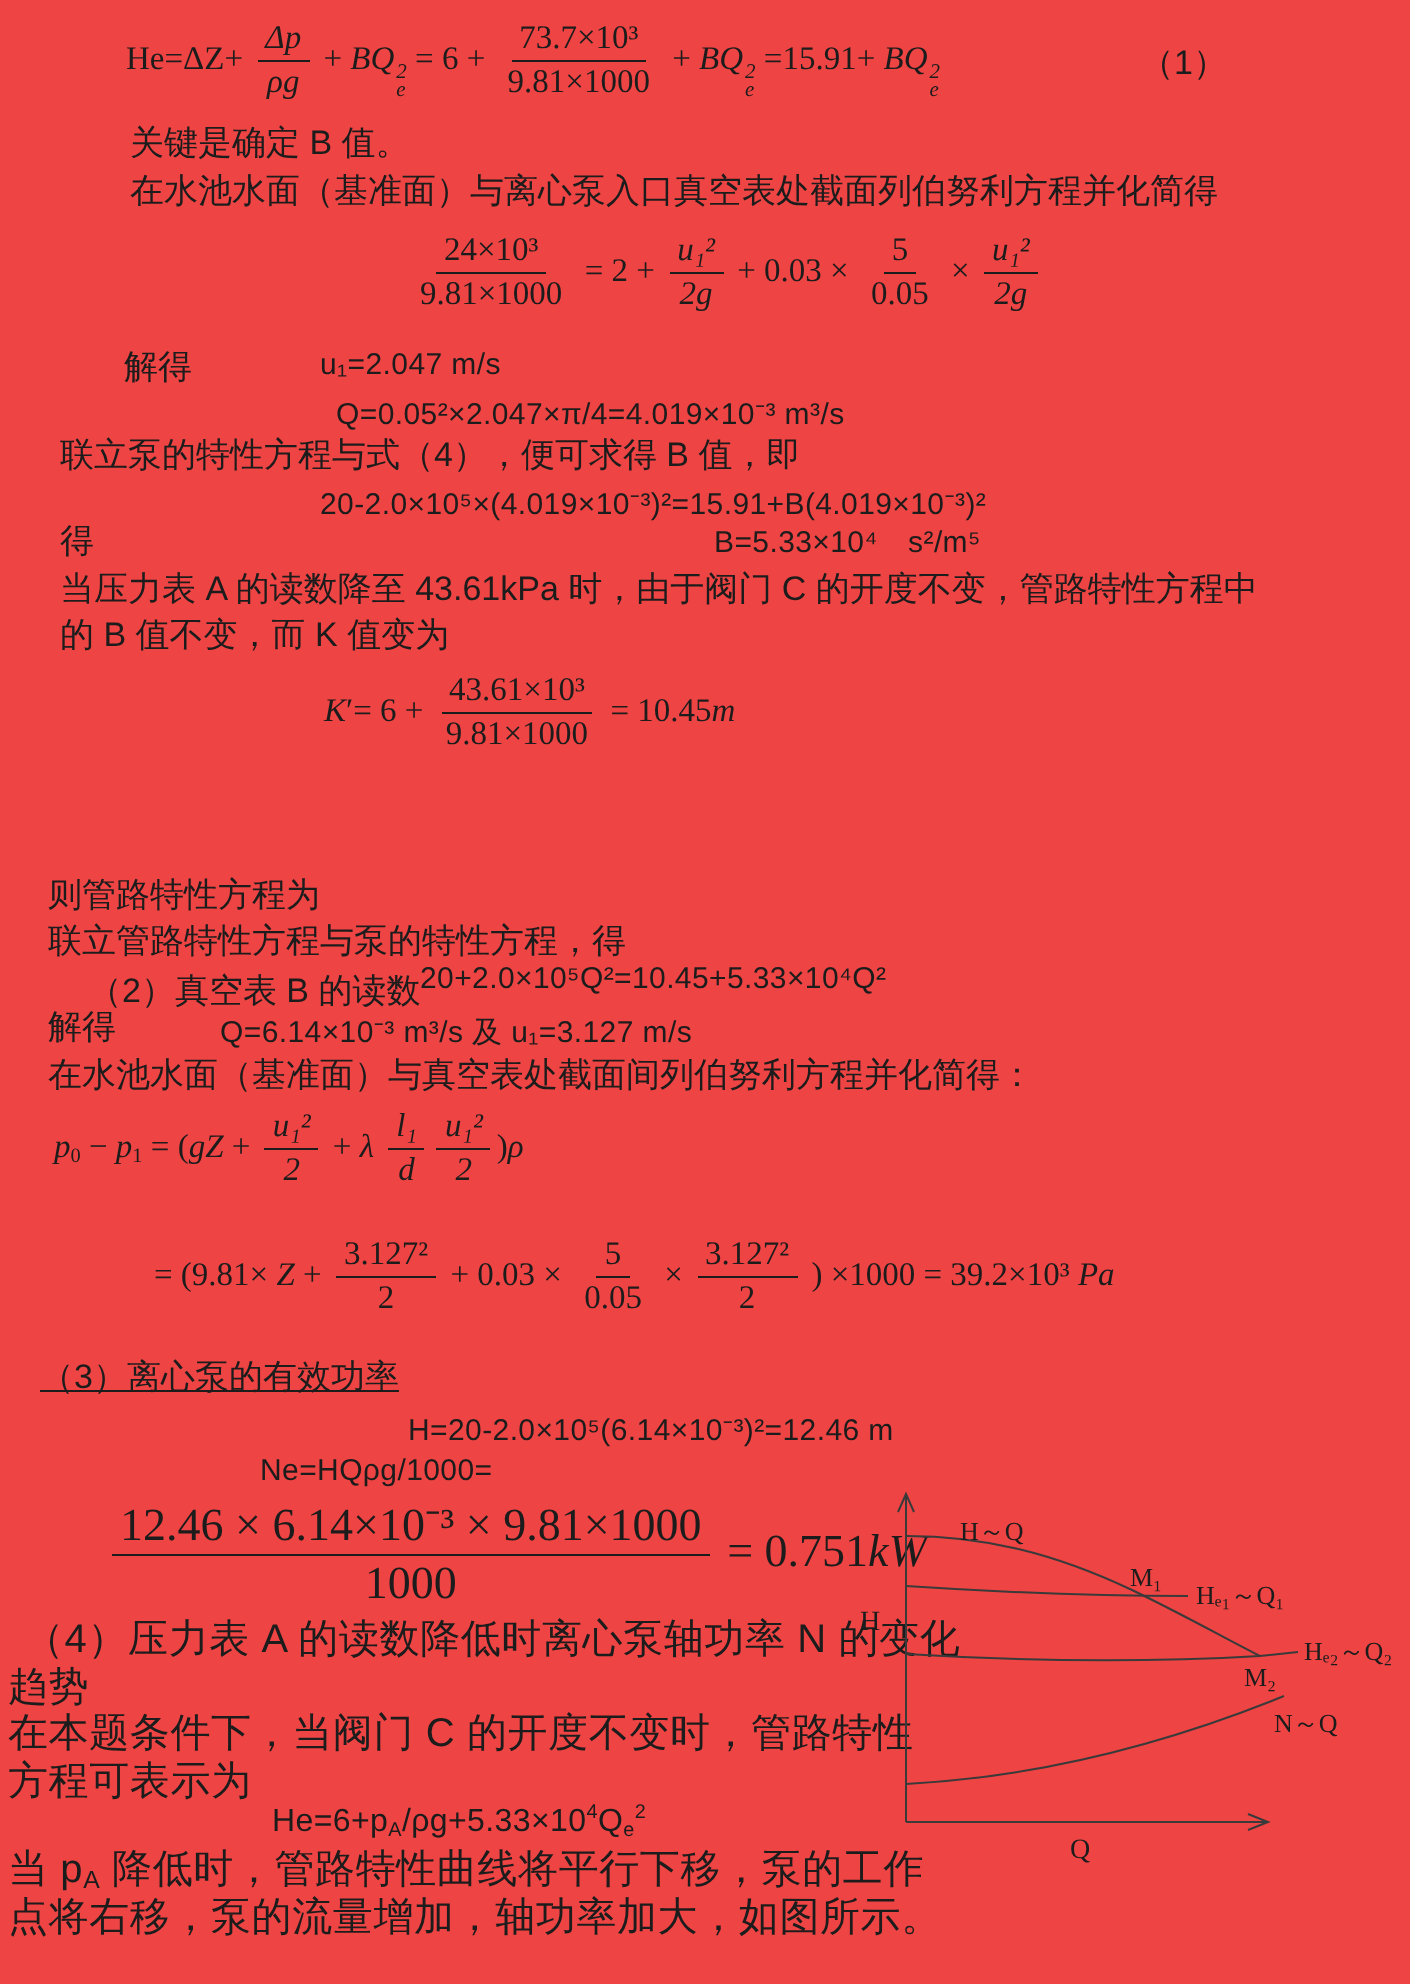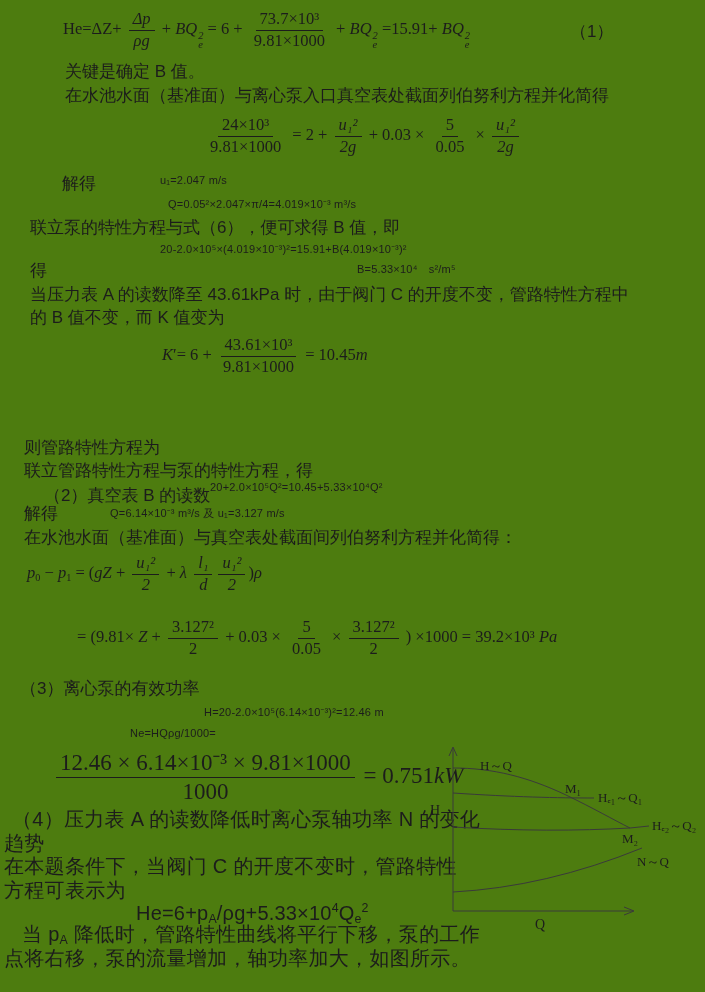--- a/index.html
+++ b/index.html
@@ -1,20 +1,20 @@
 <!DOCTYPE html>
 <html><head>
 <meta charset="utf-8">
 <style>
   html,body{margin:0;padding:0;background:#fff;}
-  #page{position:relative;width:705px;height:992px;background:#4d7c0f;color:#1c1c1c;
+  #page{position:relative;width:705px;height:992px;background:#ef4444;color:#1c1c1c;
         font-family:"Liberation Sans",sans-serif;overflow:hidden;}
   .abs{position:absolute;white-space:nowrap;}
   .cn{font-size:17px;letter-spacing:0;}
-  .sf{font-size:11px;letter-spacing:.2px;}
+  .sf{font-size:15px;letter-spacing:.2px;}
   .big{font-size:20px;letter-spacing:.3px;}
   .eq{font-family:"Liberation Serif",serif;font-size:16.5px;display:inline-block;}
   .it{font-style:italic;}
   .frac{display:inline-flex;flex-direction:column;align-items:center;text-align:left;
         margin:0 3px;vertical-align:middle;line-height:1.15;}
   .frac .num{padding:0 4px 1px;border-bottom:1.3px solid #1c1c1c;}
   .frac .den{padding:1px 4px 0;}
   .ss{display:inline-flex;flex-direction:column;align-items:flex-start;font-size:10.5px;
       line-height:9px;font-style:italic;vertical-align:-5px;margin-left:1px;}
   sup,sub{font-size:.62em;}
@@ -59,21 +59,21 @@
         <span class="num">5</span>
         <span class="den">0.05</span>
       </span><span> × </span><span class="frac it">
         <span class="num">u₁²</span>
         <span class="den">2g</span>
       </span></div>
 
   <div class="abs cn" style="left:62px;top:172px;">解得</div>
   <div class="abs sf" style="left:160px;top:174px;">u₁=2.047 m/s</div>
   <div class="abs sf" style="left:168px;top:196px;">Q=0.05²×2.047×π/4=4.019×10⁻³ m³/s</div>
-  <div class="abs cn" style="left:30px;top:216px;">联立泵的特性方程与式（6），便可求得 B 值，即</div>
+  <div class="abs cn" style="left:30px;top:216px;">联立泵的特性方程与式（4），便可求得 B 值，即</div>
   <div class="abs sf" style="left:160px;top:241px;">20-2.0×10⁵×(4.019×10⁻³)²=15.91+B(4.019×10⁻³)²</div>
   <div class="abs cn" style="left:30px;top:259px;">得</div>
   <div class="abs sf" style="left:357px;top:262px;">B=5.33×10⁴　s²/m⁵</div>
   <div class="abs cn" style="left:30px;top:283px;">当压力表 A 的读数降至 43.61kPa 时，由于阀门 C 的开度不变，管路特性方程中</div>
   <div class="abs cn" style="left:30px;top:306px;">的 B 值不变，而 K 值变为</div>
 
   <div class="abs eq" style="left:162px;top:336px;"><span class="it">K</span><span>′= 6 + </span><span class="frac">
         <span class="num">43.61×10³</span>
         <span class="den">9.81×1000</span>
       </span><span> = 10.45</span><span class="it">m</span></div>
@@ -100,35 +100,35 @@
         <span class="num">3.127²</span>
         <span class="den">2</span>
       </span><span> + 0.03 × </span><span class="frac">
         <span class="num">5</span>
         <span class="den">0.05</span>
       </span><span> × </span><span class="frac">
         <span class="num">3.127²</span>
         <span class="den">2</span>
       </span><span> ) ×1000 = 39.2×10³ </span><span class="it">Pa</span></div>
 
-  <div class="abs cn" style="left:20px;top:677px;">（3）离心泵的有效功率</div>
+  <div class="abs cn" style="left:20px;top:677px;text-decoration:underline;">（3）离心泵的有效功率</div>
   <div class="abs sf" style="left:204px;top:704px;">H=20-2.0×10⁵(6.14×10⁻³)²=12.46 m</div>
   <div class="abs sf" style="left:130px;top:727px;">Ne=HQρg/1000=</div>
 
   <div class="abs eq" style="left:53px;top:750px;font-size:23px;"><span class="frac">
         <span class="num">12.46 × 6.14×10⁻³ × 9.81×1000</span>
         <span class="den">1000</span>
       </span><span> = 0.751</span><span class="it">kW</span></div>
 
   <div class="abs big" style="left:12px;top:806px;">（4）压力表 A 的读数降低时离心泵轴功率 N 的变化</div>
   <div class="abs big" style="left:4px;top:830px;">趋势</div>
   <div class="abs big" style="left:4px;top:853px;">在本题条件下，当阀门 C 的开度不变时，管路特性</div>
   <div class="abs big" style="left:4px;top:877px;">方程可表示为</div>
-  <div class="abs sf" style="left:136px;top:901px;font-size:20px;"><span>He=6+p</span><sub>A</sub><span>/ρg+5.33×10</span><sup>4</sup><span>Q</span><sub>e</sub><sup>2</sup></div>
-  <div class="abs big" style="left:4px;top:921px;margin-left:18px;"><span>当 p</span><sub>A</sub><span> 降低时，管路特性曲线将平行下移，泵的工作</span></div>
+  <div class="abs sf" style="left:136px;top:901px;font-size:16px;"><span>He=6+p</span><sub>A</sub><span>/ρg+5.33×10</span><sup>4</sup><span>Q</span><sub>e</sub><sup>2</sup></div>
+  <div class="abs big" style="left:4px;top:921px;"><span>当 p</span><sub>A</sub><span> 降低时，管路特性曲线将平行下移，泵的工作</span></div>
   <div class="abs big" style="left:4px;top:945px;">点将右移，泵的流量增加，轴功率加大，如图所示。</div>
 
   <div class="abs" style="left:428px;top:740px;">
     <svg width="277" height="200" viewBox="0 0 277 200">
 
       <path d="M25 171 L25 8"></path>
       <path d="M21 16 L25 7 L29 16"></path>
       <path d="M25 171 L205 171"></path>
       <path d="M196 167 L206 171 L196 175"></path>
 

